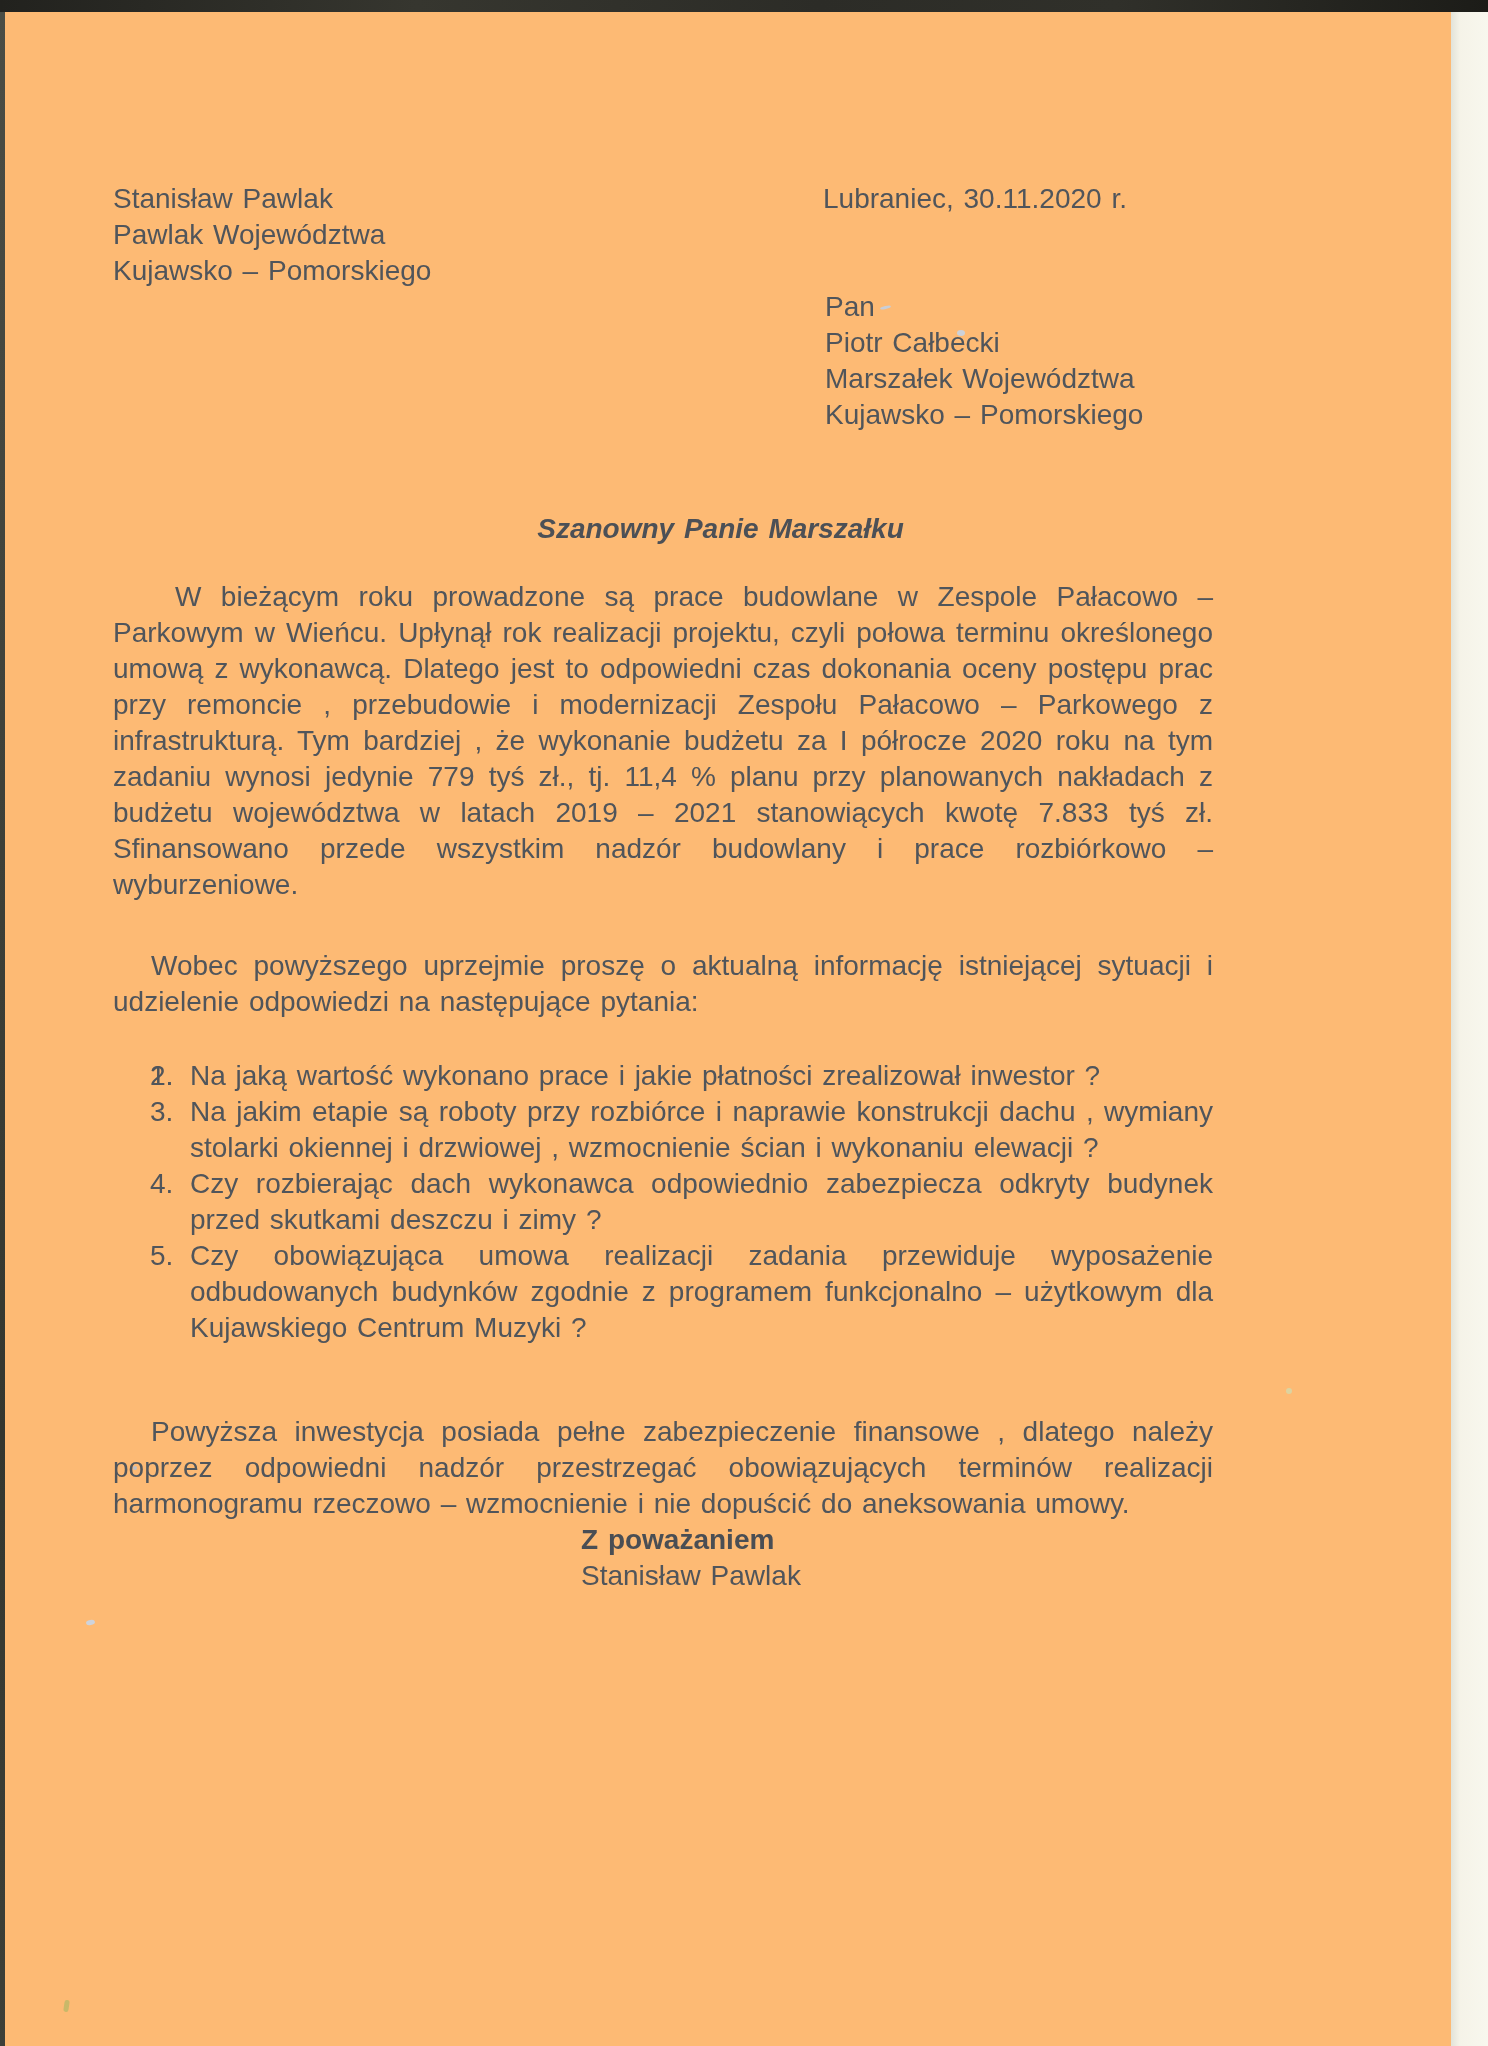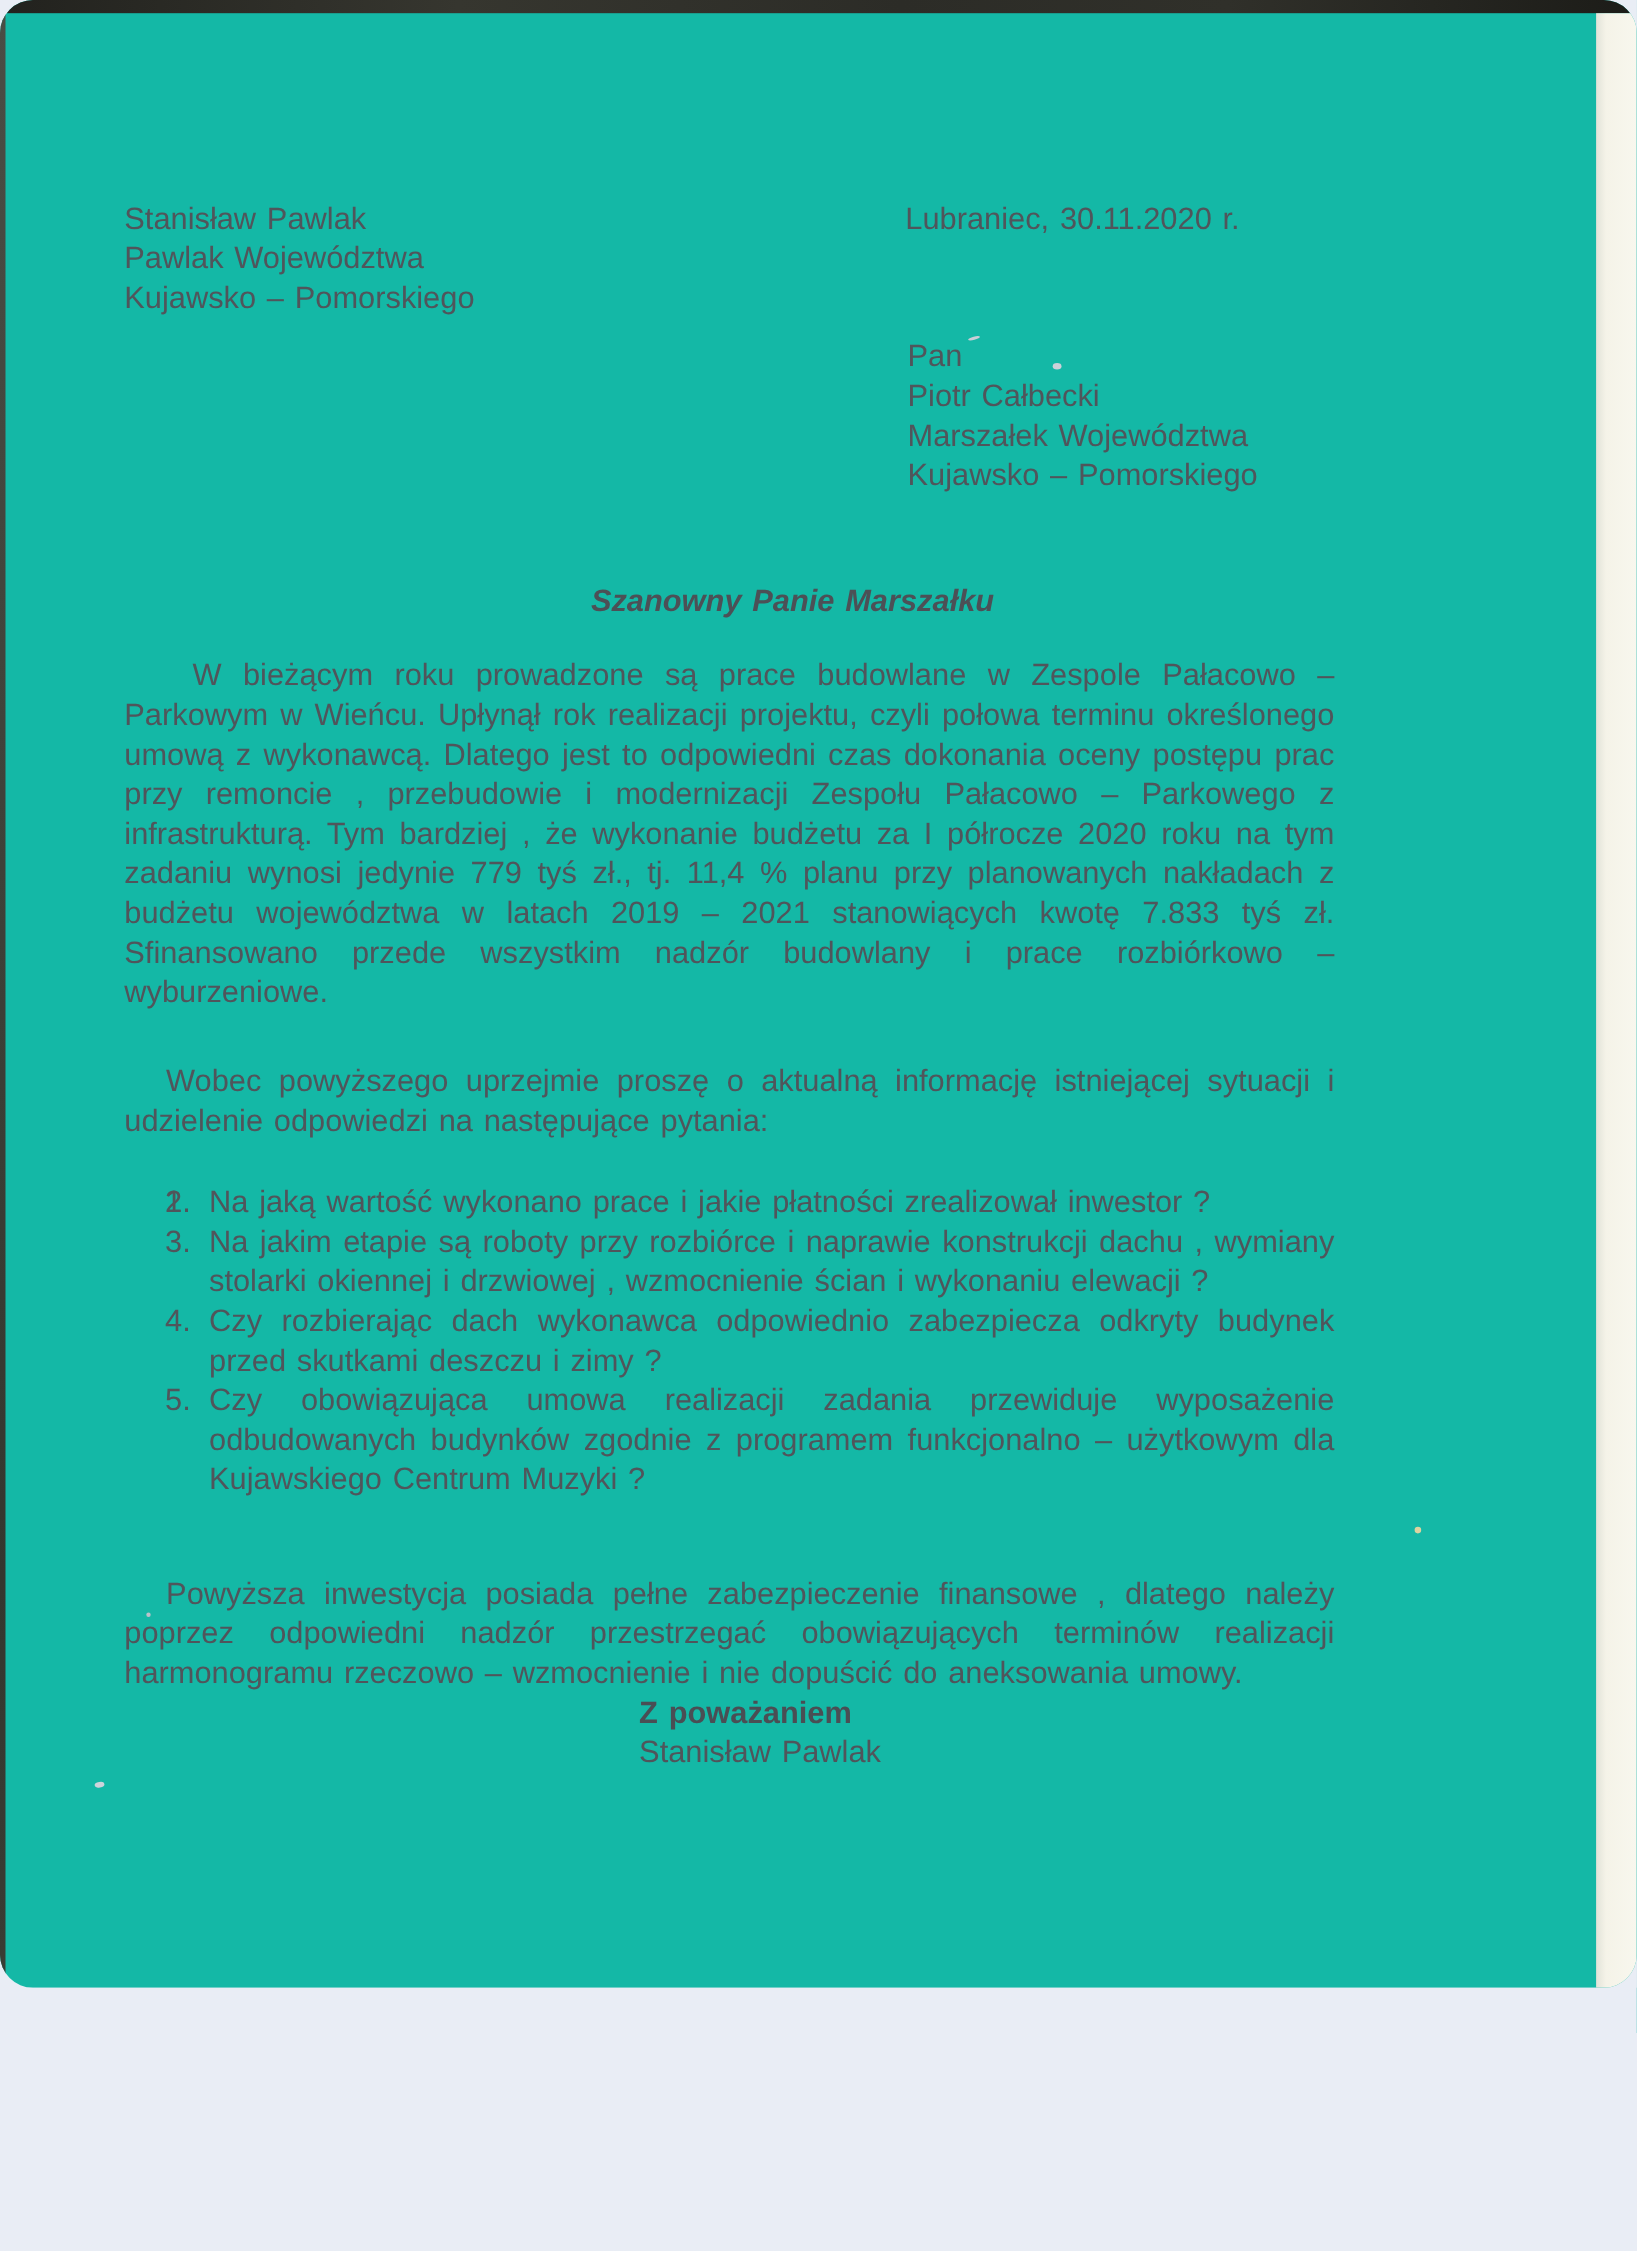--- a/index.html
+++ b/index.html
@@ -1,24 +1,23 @@
 <!DOCTYPE html>
 <html lang="pl"><head>
 <meta charset="utf-8">
 <style>
   html, body { margin: 0; padding: 0; background: #e9edf5; }
   .scan {
     position: relative;
     width: 1488px;
-    height: 1807px;
+    height: 2046px;
     overflow: hidden;
-    background: #14b8a6;
+    background: #fdba74;
     font-family: "Liberation Sans", "DejaVu Sans", sans-serif;
     color: #50555b;
-    border-radius: 30px;
   }
   .top-bar {
     position: absolute; top: 0; left: 0;
     width: 1488px; height: 12px;
     background: linear-gradient(90deg, #22221e 0%, #36362f 28%, #2c2c27 55%, #30302a 75%, #1c1c18 100%);
   }
   .left-edge {
     position: absolute; top: 12px; left: 0;
     width: 5px; height: 2034px;
     background: linear-gradient(180deg, #4a4d45 0%, #34372f 70%, #3d4038 100%);
@@ -30,21 +29,21 @@
   }
   .content {
     position: absolute; left: 113px; top: 0;
     width: 1100px;
     font-size: 28px;
     line-height: 36px;
     word-spacing: 2px;
   }
   .header-row { position: relative; margin-top: 181px; }
   .date-line { position: absolute; left: 710px; top: 0; white-space: nowrap; }
-  .recipient { margin-top: 17px; margin-left: 712px; }
+  .recipient { margin-left: 712px; }
   .salutation {
     margin-top: 78px; margin-left: 115px;
     font-weight: bold; font-style: italic;
     color: #4c5056;
     text-align: center;
   }
   .para { margin: 0; text-align: justify; }
   .para-first { margin-top: 32px; text-indent: 62px; }
   .para-second { margin-top: 45px; text-indent: 38px; }
   .questions { list-style: none; margin: 38px 0 0 0; padding: 0; }

